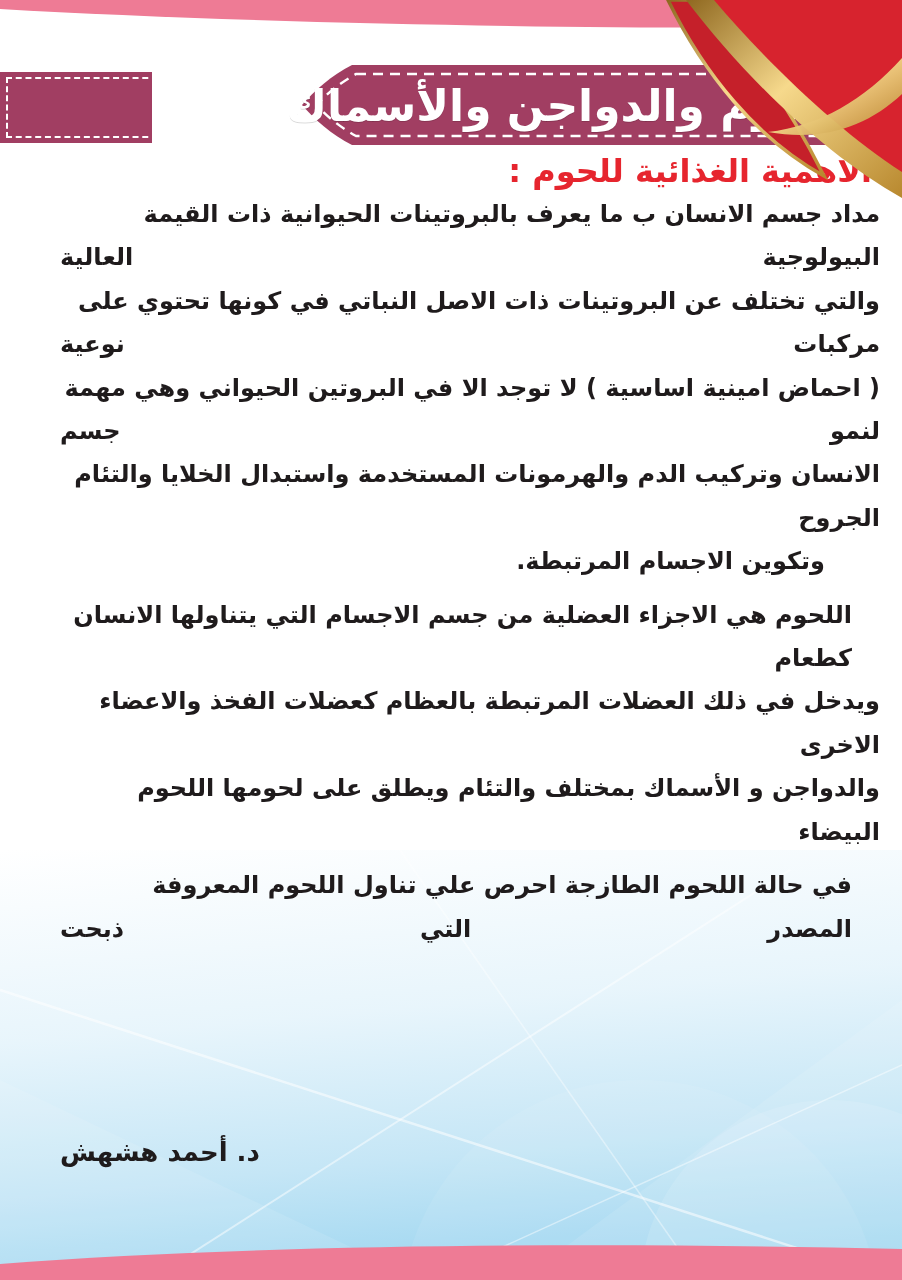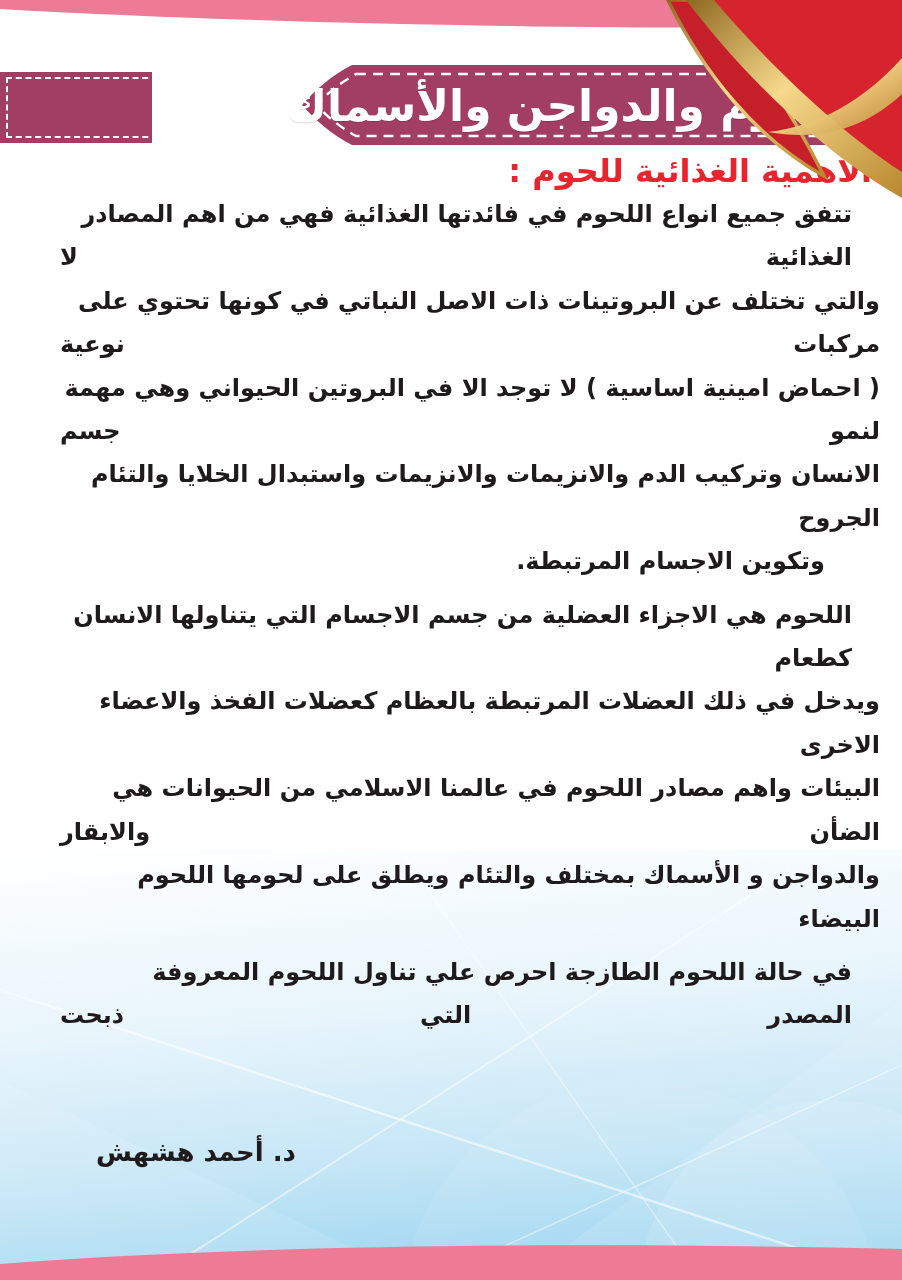--- a/index.html
+++ b/index.html
@@ -65,21 +65,21 @@
   }
   .line.last{text-align-last:right;}
   .ind1{padding-right:28px;}
   .ind2{padding-right:55px;}
   
   .signatures{
     position:absolute;top:1128px;left:60px;width:272px;z-index:5;
     color:var(--ink,#1f1b1c);
     font-size:26px;font-weight:bold;
   }
-  .sig-line{line-height:48px;text-align:center;}
+  .sig-line{line-height:48px;text-align:left;}
 </style>
 </head>
 <body>
 
 <div class="page">
 
   <div class="bg-bottom"></div>
   <svg class="bg-pattern" viewBox="0 0 902 430" preserveAspectRatio="none">
     <path d="M902,430 V150 L520,430 Z" fill="#ffffff" opacity="0.10"></path>
     <path d="M0,430 V230 L420,430 Z" fill="#ffffff" opacity="0.10"></path>
@@ -119,32 +119,31 @@
     <path d="M62,0 C118,66 188,132 250,172 V0 Z" fill="var(--ribbon_red,#d7232e)"></path>
     <path d="M250,58 C212,100 168,126 116,132 C172,142 216,126 250,94 Z" fill="url(#gld)" opacity="0.95"></path>
   </svg>
 
   <div class="heading-1">الاهمية الغذائية للحوم :</div>
 
   <div class="body">
 
     <div class="para">
 
-    <div class="line ind1">تتفق جميع انواع اللحوم في فائدتها الغذائية فهي من اهم المصادر الغذائية لا</div>
+        <div class="line">مداد جسم الانسان  ب ما يعرف بالبروتينات الحيوانية ذات القيمة البيولوجية العالية</div>
         <div class="line">والتي تختلف عن البروتينات ذات الاصل النباتي في كونها تحتوي على مركبات نوعية</div>
         <div class="line">( احماض امينية اساسية ) لا توجد الا في البروتين الحيواني وهي مهمة لنمو جسم</div>
-        <div class="line">الانسان وتركيب الدم والانزيمات والانزيمات واستبدال الخلايا والتئام الجروح</div>
+        <div class="line">الانسان وتركيب الدم والهرمونات المستخدمة واستبدال الخلايا والتئام الجروح</div>
         <div class="line last ind2">وتكوين الاجسام المرتبطة.</div>
       </div>
 
     <div class="para">
 
     <div class="line ind1">اللحوم هي الاجزاء العضلية من جسم الاجسام التي يتناولها الانسان كطعام</div>
         <div class="line">ويدخل في ذلك العضلات المرتبطة بالعظام كعضلات الفخذ   والاعضاء الاخرى</div>
-        <div class="line">البيئات واهم مصادر اللحوم في عالمنا الاسلامي من الحيوانات هي الضأن والابقار</div>
         <div class="line last">والدواجن و الأسماك بمختلف والتئام ويطلق على لحومها  اللحوم البيضاء</div>
       </div>
 
     <div class="para">
 
     <div class="line ind1">في حالة اللحوم الطازجة احرص علي تناول اللحوم المعروفة المصدر التي ذبحت</div>
       </div>
 
   </div>
 

